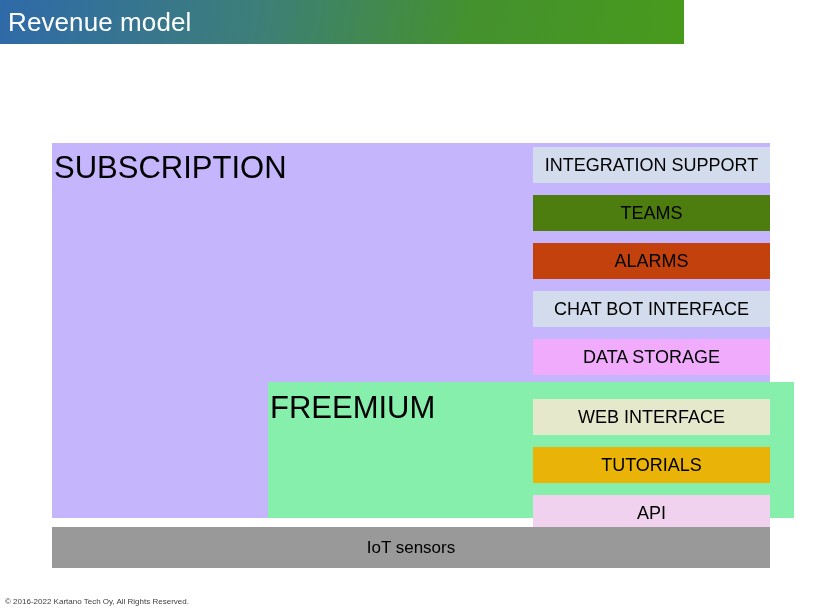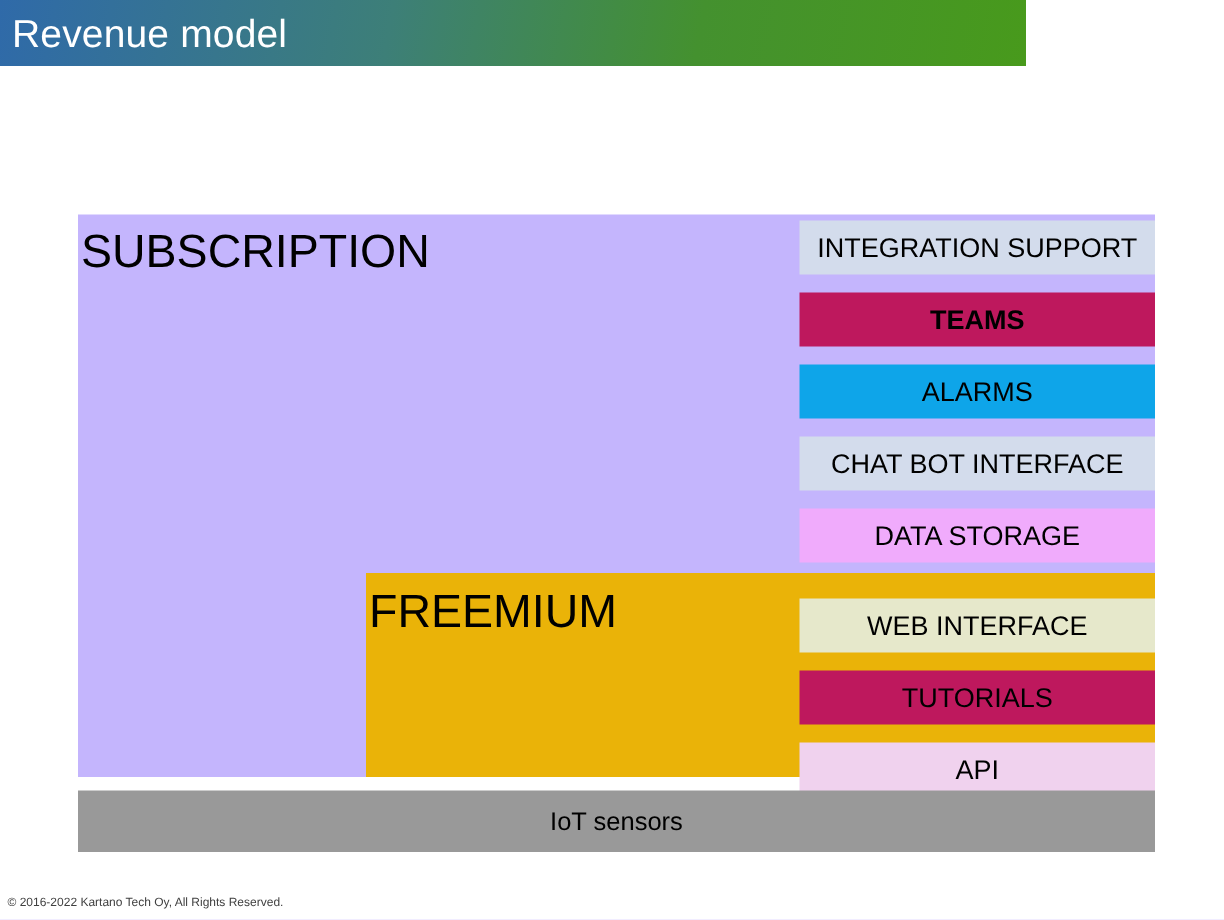--- a/index.html
+++ b/index.html
@@ -140,51 +140,51 @@
 <div id="title-bar" style="background: linear-gradient(100deg, rgb(47, 106, 169) 0%, rgb(61, 127, 120) 38%, rgb(68, 145, 47) 68%, rgb(72, 154, 28) 100%);">
   <div id="title-text" style="color: rgb(255, 255, 255);">Revenue model</div>
 </div>
 
 <div id="diagram">
 
   <div class="tier" id="tier-subscription" style="background-color: #c4b5fd;">
     <div class="tier-label">SUBSCRIPTION</div>
   </div>
 
-  <div class="tier" id="tier-freemium" style="background-color: #eab308;">
+  <div class="tier" id="tier-freemium" style="background-color: #86efac; margin-left: 24px;">
     <div class="tier-label">FREEMIUM</div>
   </div>
 
   <div id="feature-list">
 
     <div class="feature-bar" style="background-color: rgb(211, 220, 236);">
       <span class="feature-label">INTEGRATION SUPPORT</span>
     </div>
 
-    <div class="feature-bar" style="background-color: #be185d; font-weight: bold;">
+    <div class="feature-bar" style="background-color: #4d7c0f;">
       <span class="feature-label">TEAMS</span>
     </div>
 
-    <div class="feature-bar" style="background-color: #0ea5e9;">
+    <div class="feature-bar" style="background-color: #c2410c;">
       <span class="feature-label">ALARMS</span>
     </div>
 
     <div class="feature-bar" style="background-color: rgb(211, 220, 236);">
       <span class="feature-label">CHAT BOT INTERFACE</span>
     </div>
 
     <div class="feature-bar" style="background-color: #f0abfc;">
       <span class="feature-label">DATA STORAGE</span>
     </div>
 
     <div class="feature-bar" style="background-color: rgb(230, 232, 203); margin-top: 24px;">
       <span class="feature-label">WEB INTERFACE</span>
     </div>
 
-    <div class="feature-bar" style="background-color: #be185d;">
+    <div class="feature-bar" style="background-color: #eab308;">
       <span class="feature-label">TUTORIALS</span>
     </div>
 
     <div class="feature-bar" style="background-color: rgb(240, 210, 238);">
       <span class="feature-label">API</span>
     </div>
 
   </div>
 
   <div id="base-bar" style="background-color: rgb(153, 153, 153);">

